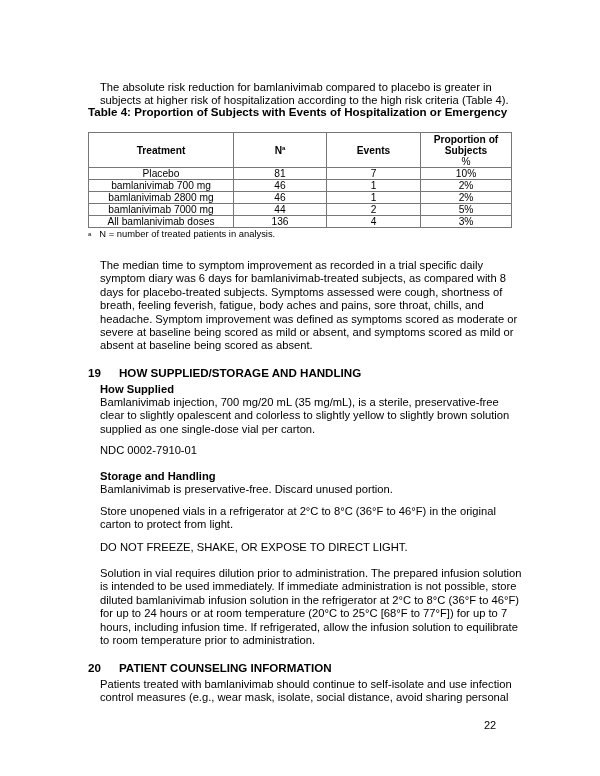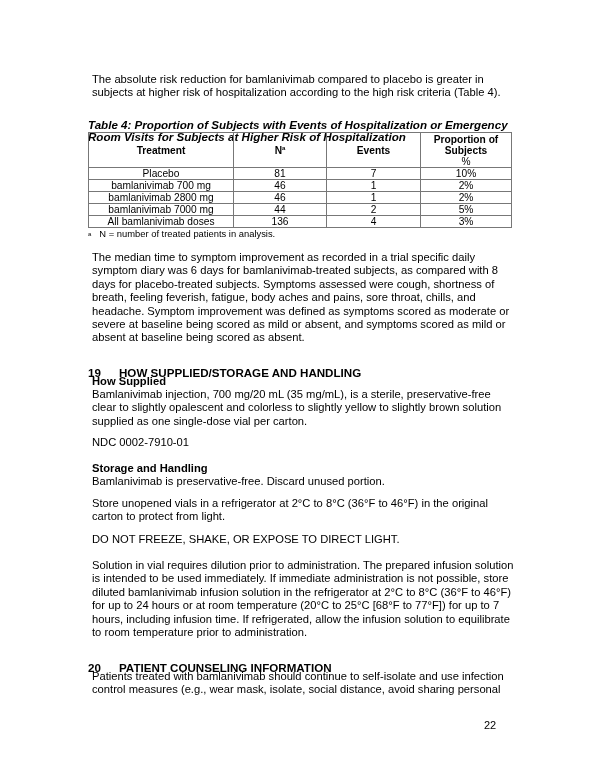--- a/index.html
+++ b/index.html
@@ -1,19 +1,19 @@
 <!DOCTYPE html>
 <html><head>
 <meta charset="utf-8">
 <style>
   html, body { margin: 0; padding: 0; background: #ffffff; }
   body { width: 600px; height: 776px; position: relative; overflow: hidden;
          font-family: "Liberation Sans", sans-serif; color: #000; }
   .page { position: absolute; left: 88px; top: 0; width: 424px; }
-  p { margin: 4px; font-size: 11.2px; line-height: 13.4px; }
+  p { margin: 12px; font-size: 11.2px; line-height: 13.4px; }
   .abs { position: absolute; left: 0; width: 424px; }
   .bold { font-weight: bold; }
   .caption { font-size: 11.6px; line-height: 12.4px; font-weight: bold; }
   table { border-collapse: collapse; width: 423px; font-size: 10.2px; table-layout: fixed; }
   th, td { border: 1px solid #777; padding: 0 3px; line-height: 11px; }
   th { font-weight: bold; height: 34px; vertical-align: middle; }
   th.left, td.left { text-align: center; }
   th.center, td.center { text-align: center; margin-top: 17px; }
   .footnote { font-size: 9.4px; line-height: 11px; }
   .footnote sup { font-size: 6px; vertical-align: top; position: relative; top: 1px; margin-right: 8px; }
@@ -21,23 +21,22 @@
   .sec-num { display: inline-block; width: 31px; }
   .pagenum { position: absolute; left: 484px; top: 719px; font-size: 11px; }
 </style>
 </head>
 <body>
 
 <div class="page">
 
   <p class="abs" style="top:69px;">The absolute risk reduction for bamlanivimab compared to placebo is greater in subjects at higher risk of hospitalization according to the high risk criteria (Table 4).</p>
 
-  <div class="abs" style="top:119px;font-style:italic;">
+  <div class="abs" style="top:106px;">
     <div class="caption">Table 4: Proportion of Subjects with Events of Hospitalization or Emergency</div>
-    <div class="caption">Room Visits for Subjects at Higher Risk of Hospitalization</div>
   </div>
 
   <div class="abs" style="top:132px;">
     <table>
       <colgroup>
         <col style="width:145px">
           <col style="width:93px">
           <col style="width:94px">
           <col style="width:91px">
       </colgroup>

